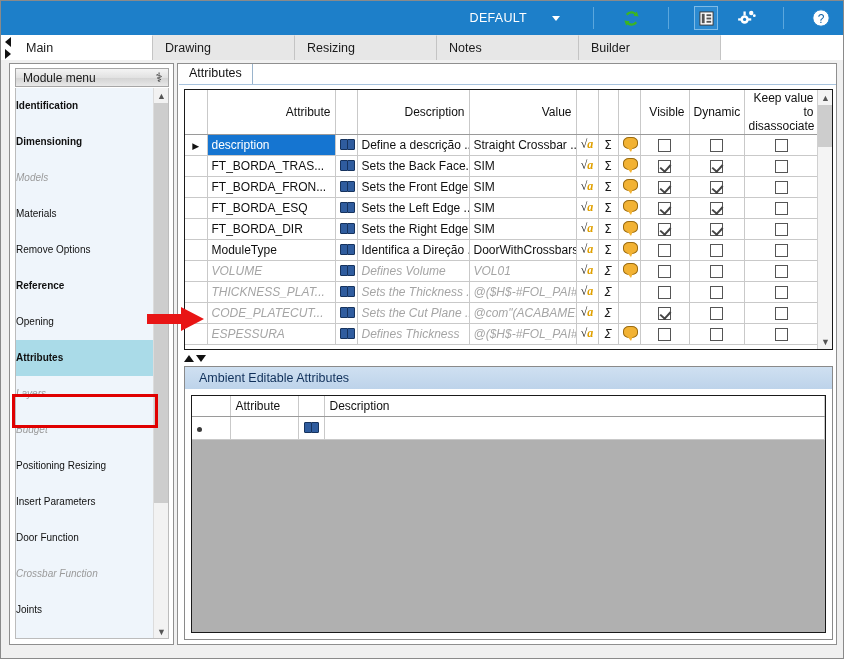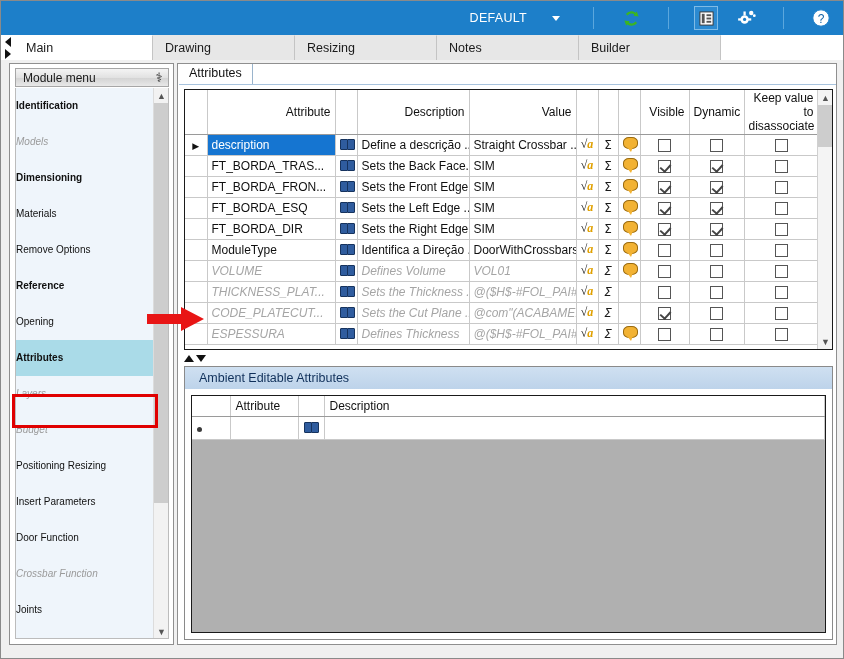--- a/index.html
+++ b/index.html
@@ -354,22 +354,22 @@
 
   <div class="body">
 
     <div class="dock">
       <div class="dock-caption">
         <span class="t">Module menu</span>
         <span class="pin">⚕</span>
       </div>
       <div class="dock-list">
         <div class="menu-item bold">Identification</div>
+        <div class="menu-item bold">Dimensioning</div>
         <div class="menu-item dis">Models</div>
-        <div class="menu-item bold">Dimensioning</div>
         <div class="menu-item">Materials</div>
         <div class="menu-item">Remove Options</div>
         <div class="menu-item bold">Reference</div>
         <div class="menu-item">Opening</div>
         <div class="menu-item sel">Attributes</div>
         <div class="menu-item dis">Layers</div>
         <div class="menu-item dis">Budget</div>
         <div class="menu-item">Positioning Resizing</div>
         <div class="menu-item">Insert Parameters</div>
         <div class="menu-item">Door Function</div>

